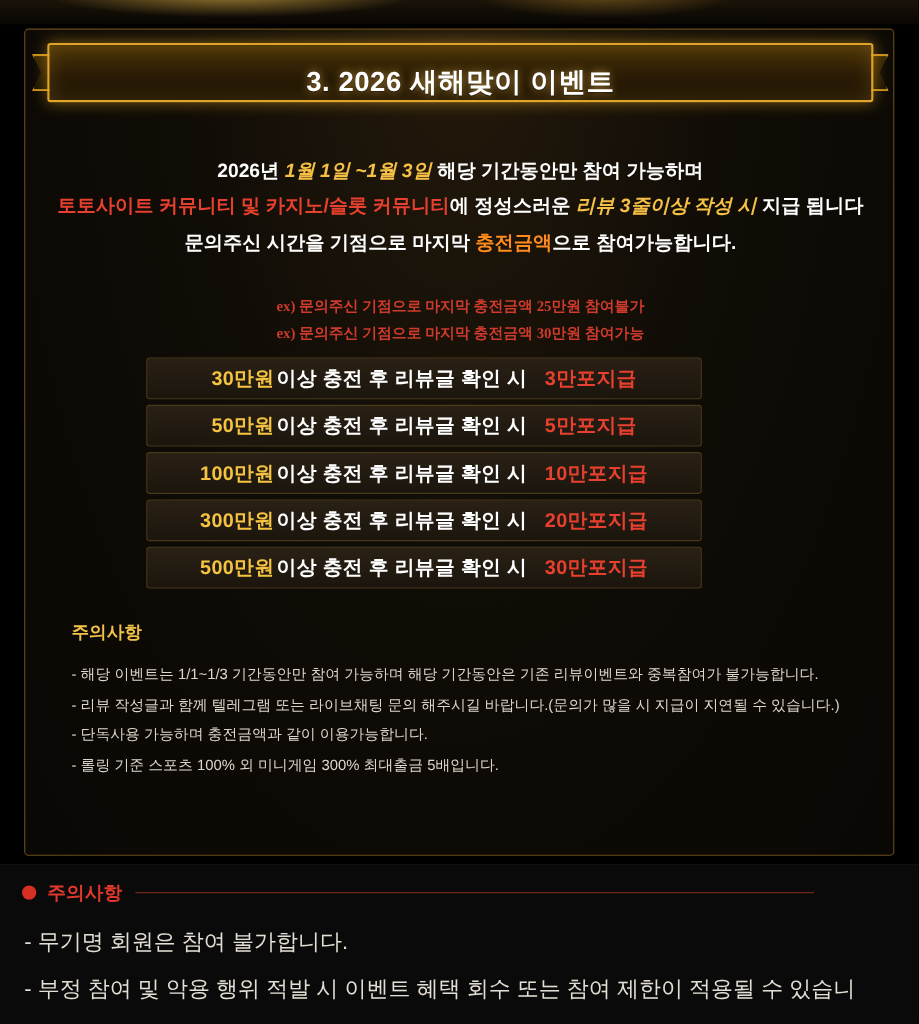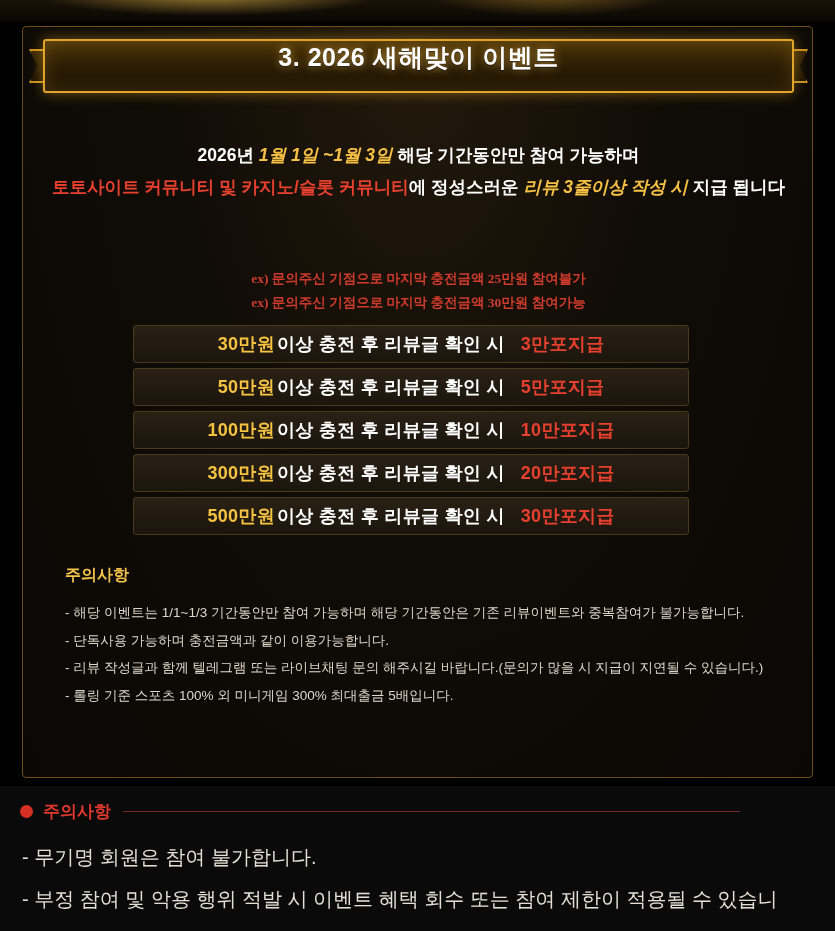--- a/index.html
+++ b/index.html
@@ -61,21 +61,21 @@
   .ribbon {
     position: absolute;
     top: 0; left: 14px;
     width: 751px;
     height: 54px;
     background: linear-gradient(180deg,#4a3206 0%, #2a1c05 55%, #1d1304 100%);
     border: 2px solid #e0a528;
     border-radius: 3px;
     box-shadow: 0 0 14px rgba(240,175,40,.45), inset 0 0 18px rgba(255,190,60,.18);
     display: flex;
-    align-items: flex-start;
+    align-items: flex-end;
     justify-content: center;
   }
   .ribbon-tail {
     position: absolute;
     top: 10px;
     width: 20px;
     height: 34px;
     background: linear-gradient(180deg,#3a2705,#1a1103);
     border: 2px solid #c9901f;
   }
@@ -116,21 +116,21 @@
     color: #cf3b2c;
     line-height: 1.75;
     font-family: Liberation Serif, serif;
   }
 
   
   .tiers {
     position: absolute;
     top: 298px;
     left: 110px;
-    width: 556px;
+    width: 505px;
   }
   .tier {
     height: 38px;
     margin-bottom: 5px;
     border-radius: 3px;
     background: linear-gradient(180deg,#2a2115 0%, #1b150d 100%);
     border: 1px solid #4a3a1c;
     display: flex;
     align-items: center;
     justify-content: center;
@@ -236,20 +236,23 @@
     </div>
   </div>
 
   <div class="intro">
     <div>
       <span>2026년 </span><span class="gold">1월 1일 ~1월 3일</span><span> 해당 기간동안만 참여 가능하며</span>
     </div>
     <div>
       <span class="red">토토사이트 커뮤니티 및 카지노/슬롯 커뮤니티</span><span>에 정성스러운 </span><span class="gold">리뷰 3줄이상 작성 시</span><span> 지급 됩니다</span>
     </div>
+    <div>
+      <span>문의주신 시간을 기점으로 마지막 </span><span class="orange">충전금액</span><span>으로 참여가능합니다.</span>
+    </div>
   </div>
 
   <div class="examples">
     <div>ex) 문의주신 기점으로 마지막 충전금액 25만원 참여불가</div>
     <div>ex) 문의주신 기점으로 마지막 충전금액 30만원 참여가능</div>
   </div>
 
   <div class="tiers">
     <div class="tier">
       <span class="amt">30만원</span>
@@ -274,22 +277,22 @@
     <div class="tier">
       <span class="amt">500만원</span>
         <span> 이상 충전 후 리뷰글 확인 시 </span>
         <span class="pay">30만포지급</span>
     </div>
   </div>
 
   <div class="notice-head">주의사항</div>
   <div class="notice-list">
     <div>- 해당 이벤트는 1/1~1/3 기간동안만 참여 가능하며 해당 기간동안은 기존 리뷰이벤트와 중복참여가 불가능합니다.</div>
+    <div>- 리뷰 작성글과 함께 텔레그램 또는 라이브채팅 문의 해주시길 바랍니다.(문의가 많을 시 지급이 지연될 수 있습니다.)</div>
     <div>- 단독사용 가능하며 충전금액과 같이 이용가능합니다.</div>
-    <div>- 리뷰 작성글과 함께 텔레그램 또는 라이브채팅 문의 해주시길 바랍니다.(문의가 많을 시 지급이 지연될 수 있습니다.)</div>
     <div>- 롤링 기준 스포츠 100% 외 미니게임 300% 최대출금 5배입니다.</div>
   </div>
 </div>
 
 <div class="hr-main"></div>
 
 <div class="footer">
   <div class="footer-head">
     <span class="dot"></span>
     <span class="footer-title">주의사항</span>

